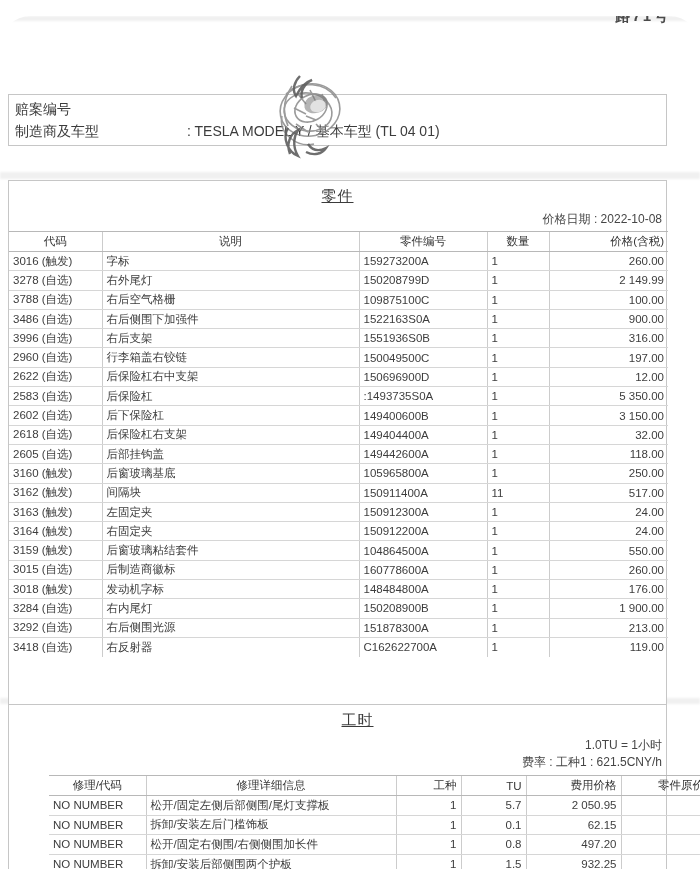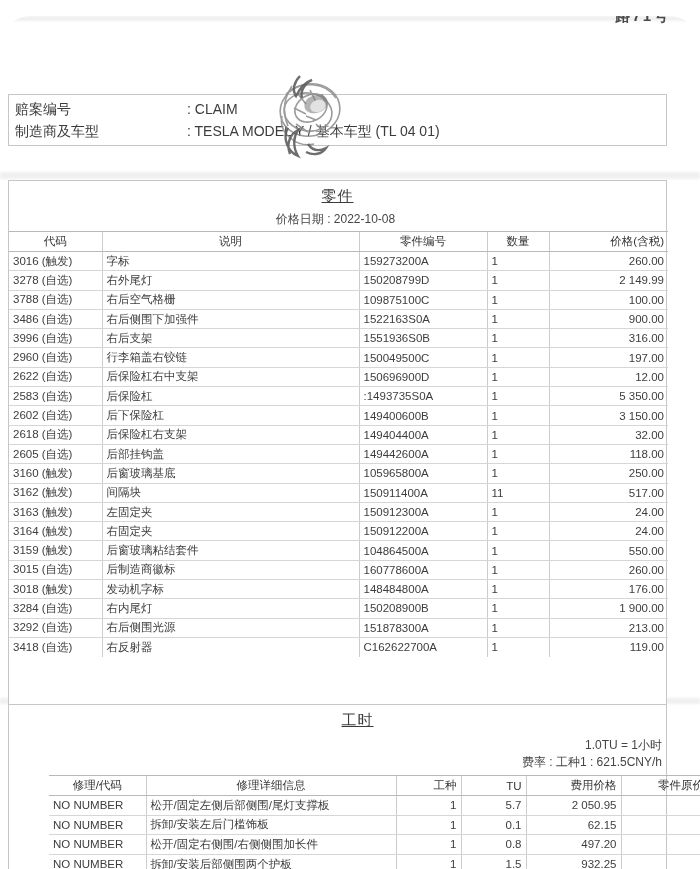--- a/index.html
+++ b/index.html
@@ -44,21 +44,20 @@
 
   <div class="smear" style="top:0; height:5px;"></div>
   <div class="smear" style="top:156px; height:7px;"></div>
   <div class="smear" style="top:682px; height:6px;"></div>
 
   <div class="clip-top-right">路71号</div>
 
   <div class="header-box">
     <div class="header-row">
       <span class="lbl">赔案编号</span>
-      <span class="val">:  CLAIM</span>
     </div>
     <div class="header-row">
       <span class="lbl">制造商及车型</span>
       <span class="val">:  TESLA MODEL Y / 基本车型   (TL 04 01)</span>
     </div>
   </div>
 
   <svg class="stamp" viewBox="0 0 110 98">
     <g fill="none" stroke="#8a8a8a" stroke-width="1.6" opacity="0.85">
       <ellipse cx="62" cy="46" rx="30" ry="26" transform="rotate(-12 62 46)"></ellipse>
@@ -75,21 +74,21 @@
     <g fill="#777" opacity="0.55">
       <ellipse cx="68" cy="40" rx="12" ry="9" transform="rotate(-18 68 40)"></ellipse>
     </g>
     <g fill="#e8e8e8" opacity="0.9">
       <ellipse cx="70" cy="42" rx="8" ry="6" transform="rotate(-18 70 42)"></ellipse>
     </g>
   </svg>
 
   <div class="section-box" style="top:164px; height:632px;">
     <div class="section-title">零件</div>
-    <div class="right-note" style="margin-top:5px;text-align:center;">价格日期 : 2022-10-08</div>
+    <div class="right-note" style="margin-top:5px;">价格日期 : 2022-10-08</div>
     <table id="parts-table" style="margin-top:3px;">
       <colgroup>
           <col style="width:93px">
           <col style="width:257px">
           <col style="width:128px">
           <col style="width:62px">
           <col style="width:119px">
         </colgroup>
       <thead>
         <tr>

